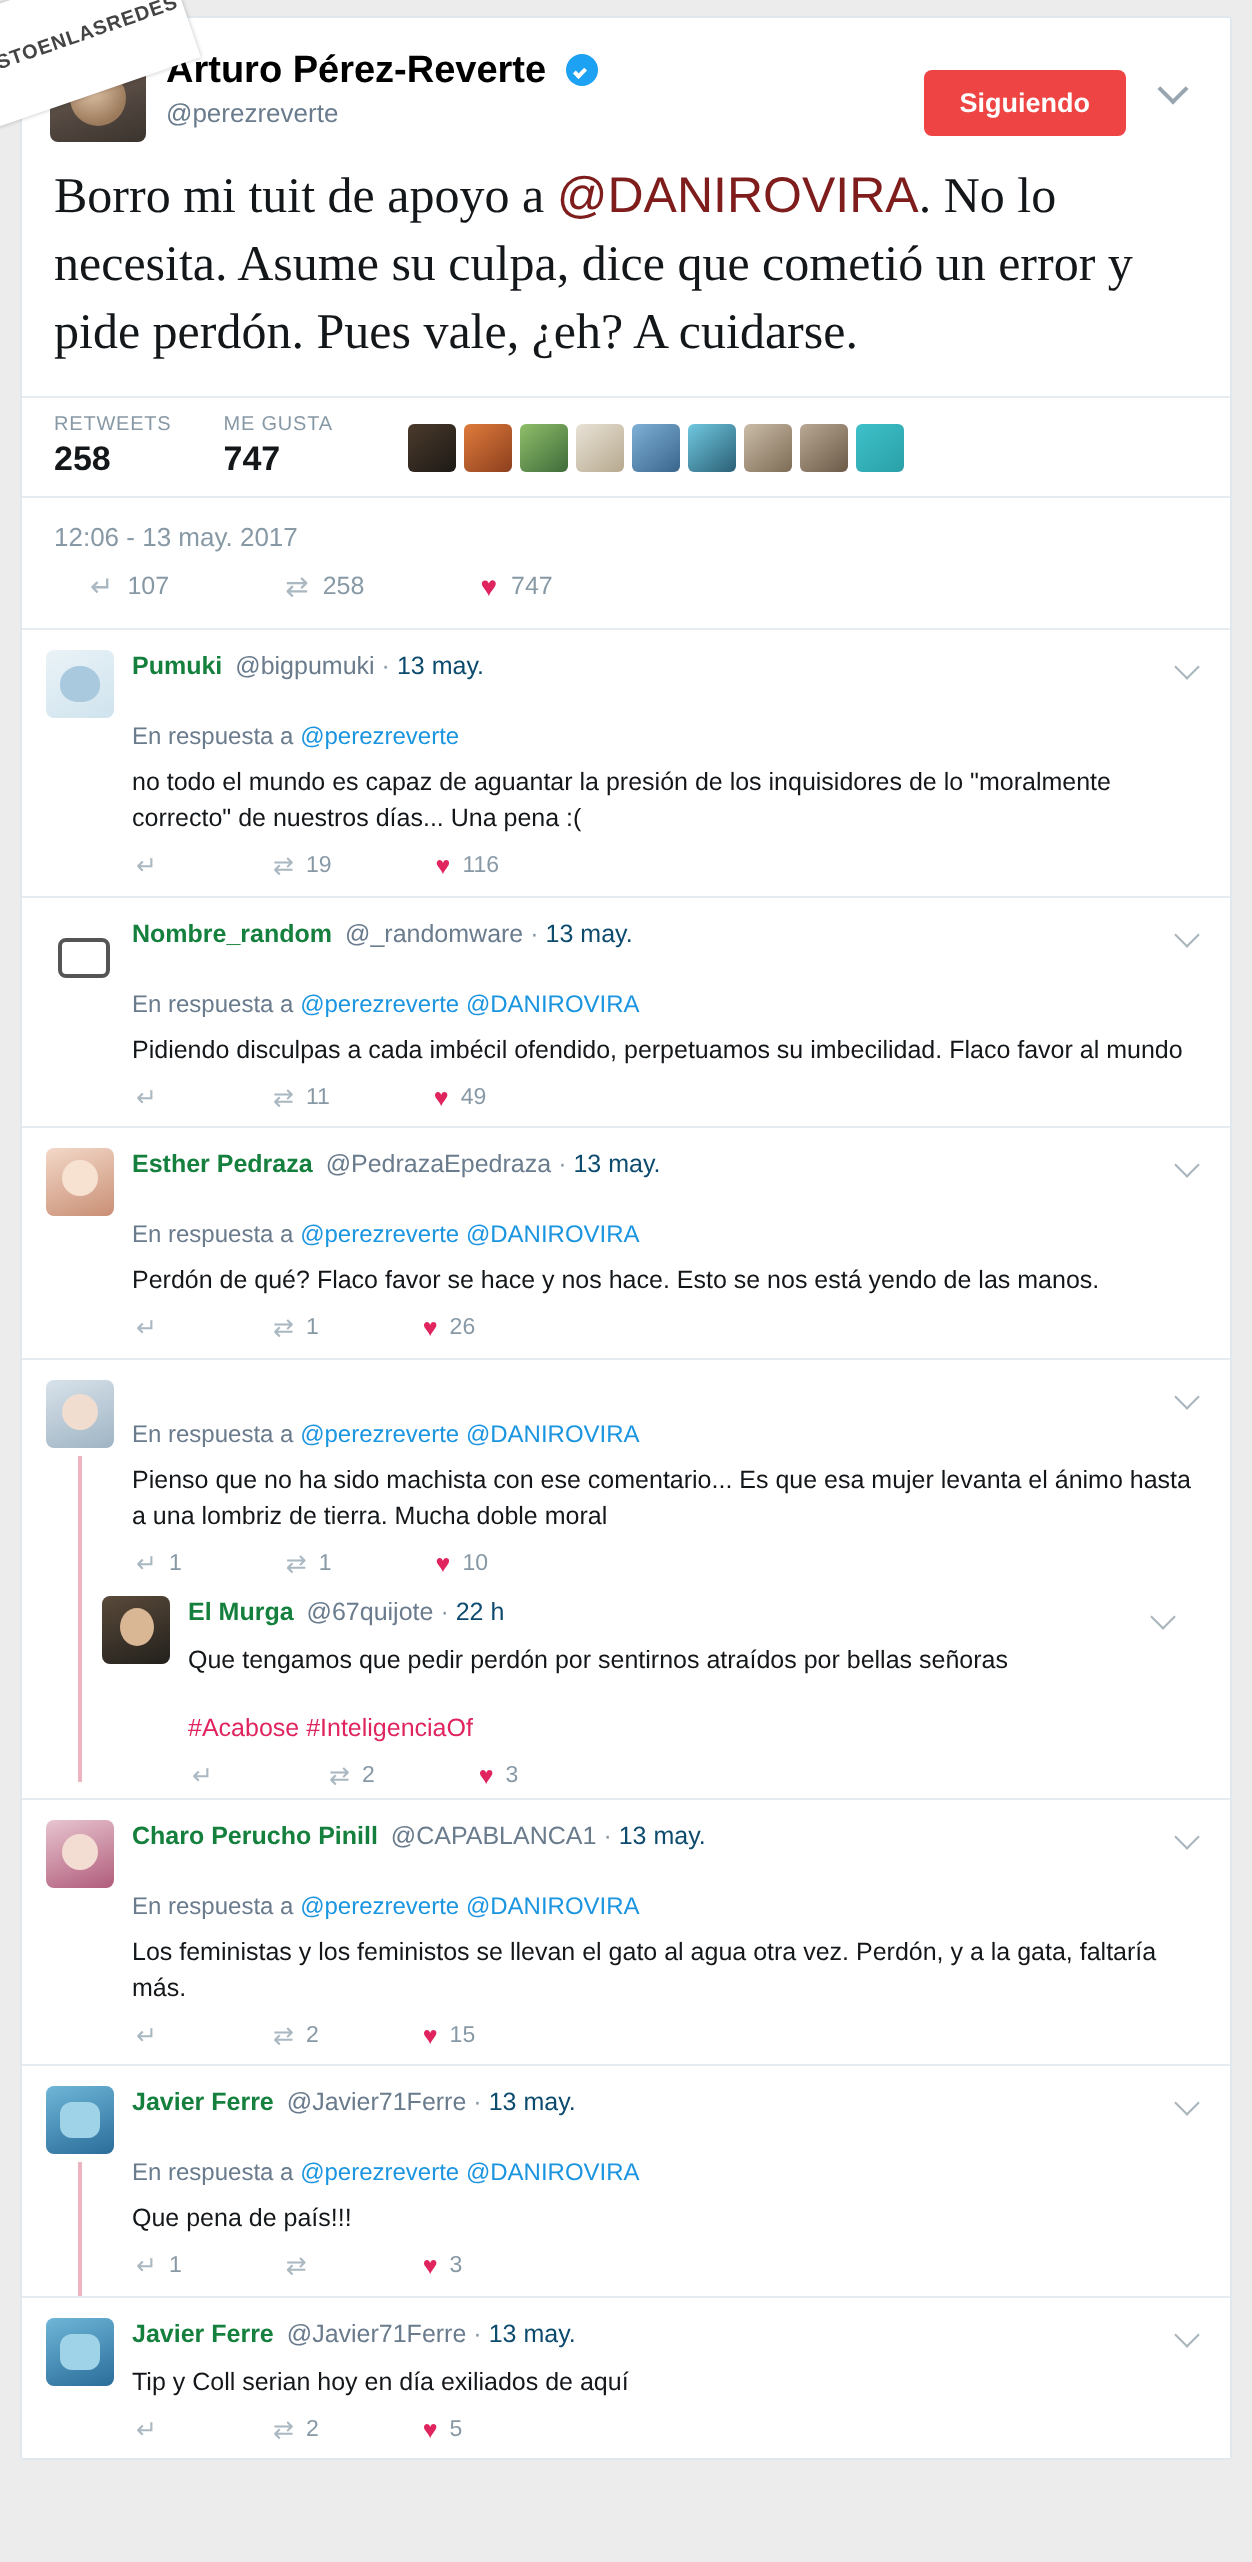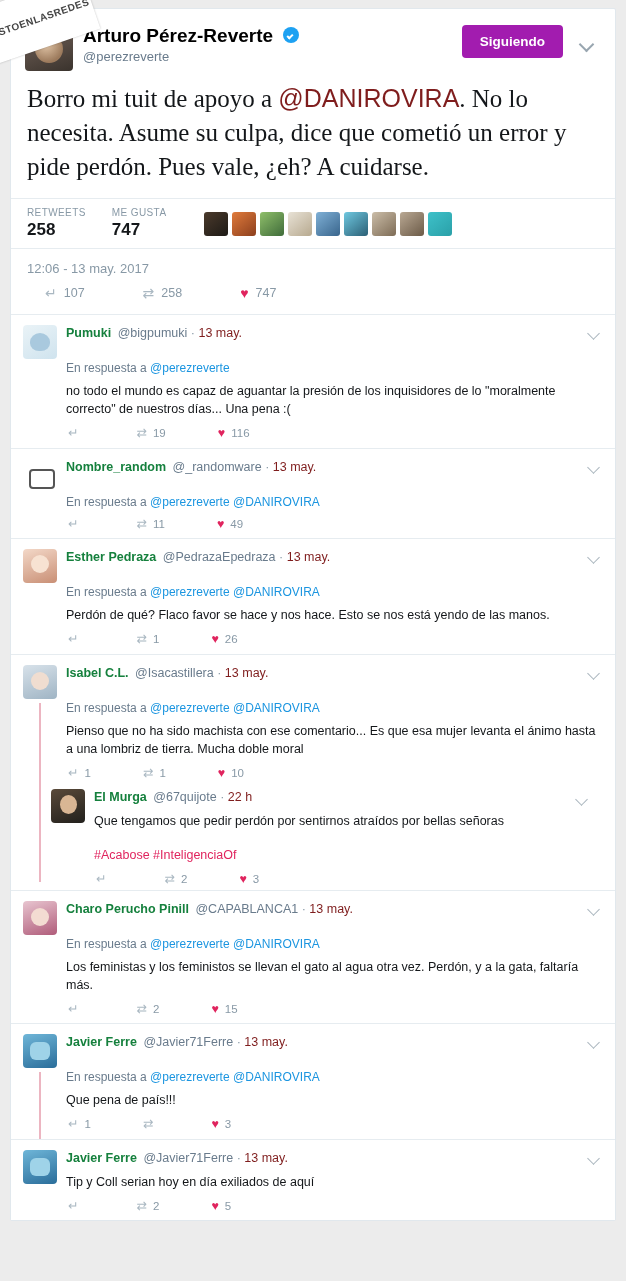--- a/index.html
+++ b/index.html
@@ -89,29 +89,29 @@
     border-left:2px solid #fff; border-bottom:2px solid #fff;
     transform: rotate(-45deg);
   }
   .handle {
     display:block;
     font-size: 13px;
     color: #697b8c;
     margin-top: 2px;
   }
   .follow-btn {
-    background: #a21caf;
+    background: #ef4444;
     color: #fff;
     border: none;
     border-radius: 4px;
     font-size: 13.5px;
     font-weight: bold;
     padding: 9px 18px;
     cursor: pointer;
-    margin-top: 2px;
+    margin-top: 12px;
   }
   .caret-btn {
     width: 28px; height: 28px;
     margin-left: 10px; margin-top: 6px;
     border: none; background: transparent;
     color: #8899a6;
     cursor: pointer;
     position: relative;
   }
   .caret-btn:after {
@@ -216,21 +216,21 @@
   .av.a6 { background: linear-gradient(160deg,#e8c5d0,#b05c7a); }
   .av.a6:after{content:"";position:absolute;left:8px;top:7px;width:18px;height:18px;border-radius:50%;background:#f3dcd2;}
   .av.a7 { background: linear-gradient(160deg,#6fb6d8,#2a6d9a); }
   .av.a7:after{content:"";position:absolute;left:7px;top:8px;width:20px;height:18px;border-radius:6px;background:#9fd3e8;}
 
   .rbody { flex: 1 1 auto; min-width: 0; }
   .rhead { font-size: 12.5px; line-height: 16px; }
   .rname { font-weight: bold; color: #15803d; }
   .rhandle { color: #697b8c; margin-left: 3px; }
   .rdot { color: #8899a6; }
-  .rtime { color: #7f1d1d; }
+  .rtime { color: #0c4a6e; }
   .reply-to {
     font-size: 12px;
     color: #697b8c;
     margin-top: 20px;
   }
   .reply-to .mention { color: #1b95e0; }
   .rtext {
     font-size: 12.5px;
     line-height: 18px;
     color: #14171a;
@@ -382,20 +382,21 @@
           <div class="rhead">
             <span class="rname">Nombre_random</span>
             <span class="rhandle">@_randomware</span>
             <span class="rdot">·</span>
             <span class="rtime">13 may.</span>
           </div>
           <div class="reply-to">
             <span>En respuesta a</span>
             <span class="mention">@perezreverte @DANIROVIRA</span>
           </div>
+          <div class="rtext">Pidiendo disculpas a cada imbécil ofendido, perpetuamos su imbecilidad. Flaco favor al mundo</div>
           <div class="ractions">
             <div class="ract">
               <span class="ic">↵</span>
               <span></span>
             </div>
             <div class="ract">
               <span class="ic">⇄</span>
               <span>11</span>
             </div>
             <div class="ract">
@@ -440,26 +441,20 @@
         </div>
       </div>
     </div>
 
     <div class="reply nested-wrap">
       <div class="rcaret"></div>
       <div class="pink-line"></div>
       <div class="reply-row">
         <div class="av a4"></div>
         <div class="rbody">
-          <div class="rhead">
-            <span class="rname">Isabel C.L.</span>
-            <span class="rhandle">@Isacastillera</span>
-            <span class="rdot">·</span>
-            <span class="rtime">13 may.</span>
-          </div>
           <div class="reply-to">
             <span>En respuesta a</span>
             <span class="mention">@perezreverte @DANIROVIRA</span>
           </div>
           <div class="rtext">Pienso que no ha sido machista con ese comentario... Es que esa mujer levanta el ánimo hasta a una lombriz de tierra. Mucha doble moral</div>
           <div class="ractions">
             <div class="ract">
               <span class="ic">↵</span>
               <span>1</span>
             </div>

